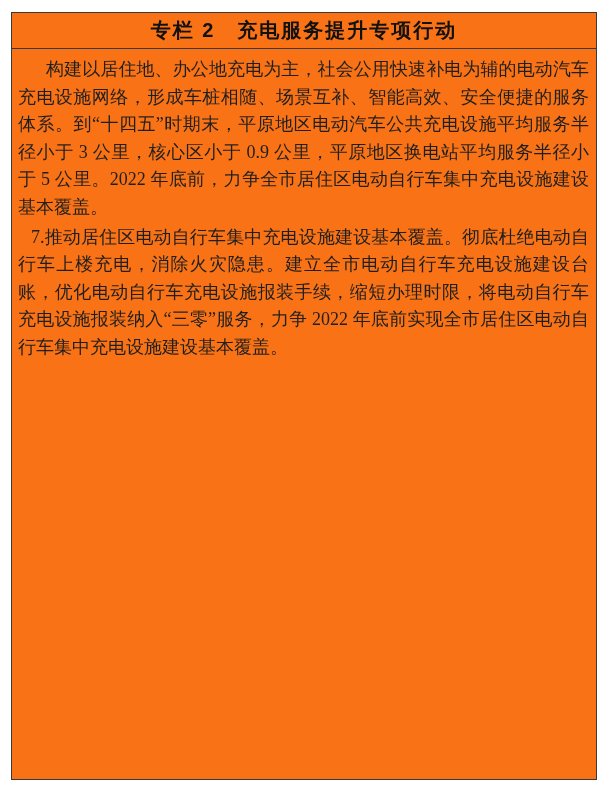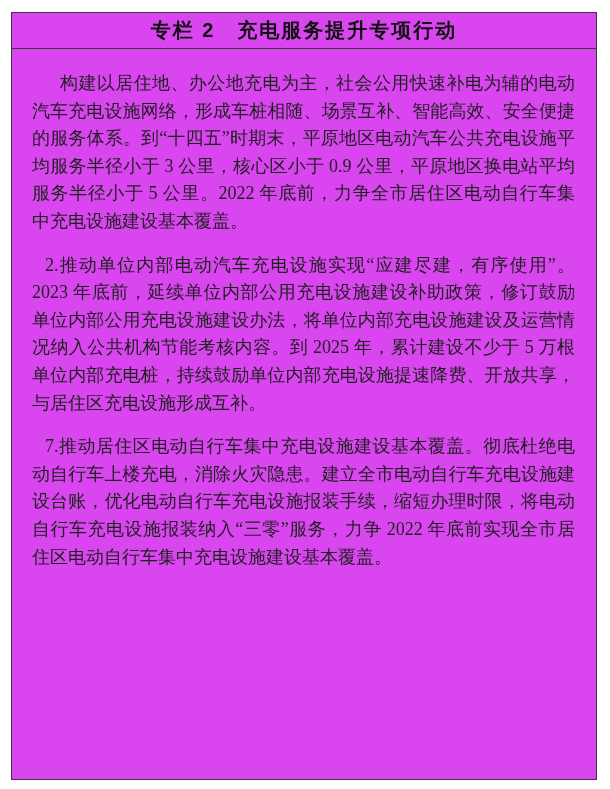--- a/index.html
+++ b/index.html
@@ -16,41 +16,41 @@
     overflow: hidden;
   }
   .column-box {
     position: absolute;
     left: 11px;
     top: 12px;
     width: 586px;
     height: 768px;
     border: 1.5px solid #3a3a3a;
     box-sizing: border-box;
-    background: #d946ef;
+    background: #f97316;
   }
   .column-title {
     height: 36px;
     line-height: 35px;
     text-align: center;
     font-family: "Liberation Sans", "DejaVu Sans", sans-serif;
     font-weight: bold;
     font-size: 20px;
     letter-spacing: 2px;
     color: #111111;
     border-bottom: 1.5px solid #3a3a3a;
     box-sizing: border-box;
     white-space: nowrap;
     overflow: hidden;
   }
   .column-body {
     padding: 5px 5px 0 4px;
   }
   .column-body p {
-    margin: 16px;
+    margin: 2px;
     font-size: 18px;
     line-height: 27.6px;
     letter-spacing: 0;
     text-align: justify;
     text-justify: inter-character;
     color: #1f1f1f;
     font-family: Liberation Serif, serif;
   }
   .p-intro {
     text-indent: 28px;
@@ -59,16 +59,15 @@
     text-indent: 13px;
   }
 </style>
 </head>
 <body>
 
 <div class="column-box">
   <div class="column-title">专栏 2　充电服务提升专项行动</div>
   <div class="column-body">
       <p class="p-intro">构建以居住地、办公地充电为主，社会公用快速补电为辅的电动汽车充电设施网络，形成车桩相随、场景互补、智能高效、安全便捷的服务体系。到“十四五”时期末，平原地区电动汽车公共充电设施平均服务半径小于 3 公里，核心区小于 0.9 公里，平原地区换电站平均服务半径小于 5 公里。2022 年底前，力争全市居住区电动自行车集中充电设施建设基本覆盖。</p>
-      <p class="p-num">2.推动单位内部电动汽车充电设施实现“应建尽建，有序使用”。2023 年底前，延续单位内部公用充电设施建设补助政策，修订鼓励单位内部公用充电设施建设办法，将单位内部充电设施建设及运营情况纳入公共机构节能考核内容。到 2025 年，累计建设不少于 5 万根单位内部充电桩，持续鼓励单位内部充电设施提速降费、开放共享，与居住区充电设施形成互补。</p>
       <p class="p-num">7.推动居住区电动自行车集中充电设施建设基本覆盖。彻底杜绝电动自行车上楼充电，消除火灾隐患。建立全市电动自行车充电设施建设台账，优化电动自行车充电设施报装手续，缩短办理时限，将电动自行车充电设施报装纳入“三零”服务，力争 2022 年底前实现全市居住区电动自行车集中充电设施建设基本覆盖。</p>
     </div>
 </div>
 
 </body></html>

